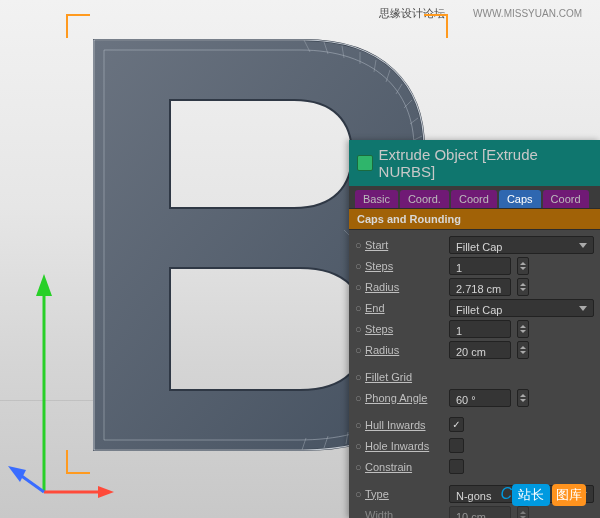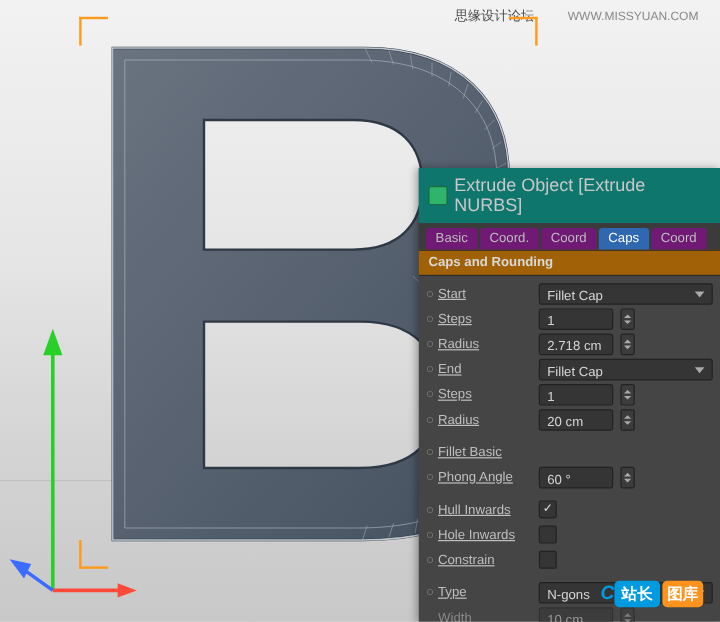--- a/index.html
+++ b/index.html
@@ -1,20 +1,20 @@
 <!DOCTYPE html>
 <html><head>
 <meta charset="utf-8">
 <style>
   html,body{margin:0;padding:0;width:600px;height:518px;overflow:hidden;font-family:Arial,Helvetica,sans-serif;background:#d8d8d8;}
   .stage{position:absolute;left:0;top:0;width:600px;height:518px;background:linear-gradient(#f2f2f2 0%,#e6e6e6 40%,#d5d5d5 70%,#c8c8c8 100%);}
   .floor-line{position:absolute;left:0;right:0;top:400px;height:1px;background:rgba(0,0,0,0.08);}
   .watermark-top{position:absolute;top:6px;right:18px;font-size:11px;color:#4a4a4a;}
   .watermark-top a{color:#888;text-decoration:none;margin-left:25px;font-size:10px;}
-  .watermark-bottom{position:absolute;right:14px;bottom:12px;font-size:16px;font-weight:bold;color:#009ae0;font-style:italic;text-align:right;}
+  .watermark-bottom{position:absolute;right:14px;bottom:12px;font-size:16px;font-weight:normal;color:#009ae0;font-style:italic;text-align:right;}
   .watermark-bottom .b1{display:inline-block;background:#009ae0;color:#fff;padding:2px 6px;border-radius:4px;font-style:normal;font-size:13px}
   .watermark-bottom .b2{display:inline-block;background:#ff931e;color:#fff;padding:2px 4px;border-radius:4px;font-style:normal;font-size:13px;margin-left:2px}
   
   .sel{position:absolute;left:68px;top:16px;width:378px;height:456px;}
   .corner{position:absolute;width:22px;height:22px;border:2px solid #ff9a1f;}
   .ctl{left:-2px;top:-2px;border-right:none;border-bottom:none;}
   .ctr{right:-2px;top:-2px;border-left:none;border-bottom:none;}
   .cbl{left:-2px;bottom:-2px;border-right:none;border-top:none;}
   .cbr{right:-2px;bottom:-2px;border-left:none;border-top:none;}
   
@@ -178,21 +178,21 @@
           <span class="dot">○</span>
           <label>Radius</label>
         <div class="field" style="flex:0 0 60px">
             <span>20 cm</span>
           </div>
           <div class="spin"></div>
         </div>
       <div class="sep"></div>
       <div class="row">
           <span class="dot">○</span>
-          <label>Fillet Basic</label>
+          <label>Fillet Grid</label>
         </div>
       <div class="row">
           <span class="dot">○</span>
           <label>Phong Angle</label>
         <div class="field" style="flex:0 0 60px">
             <span>60 °</span>
           </div>
           <div class="spin"></div>
         </div>
       <div class="sep"></div>

